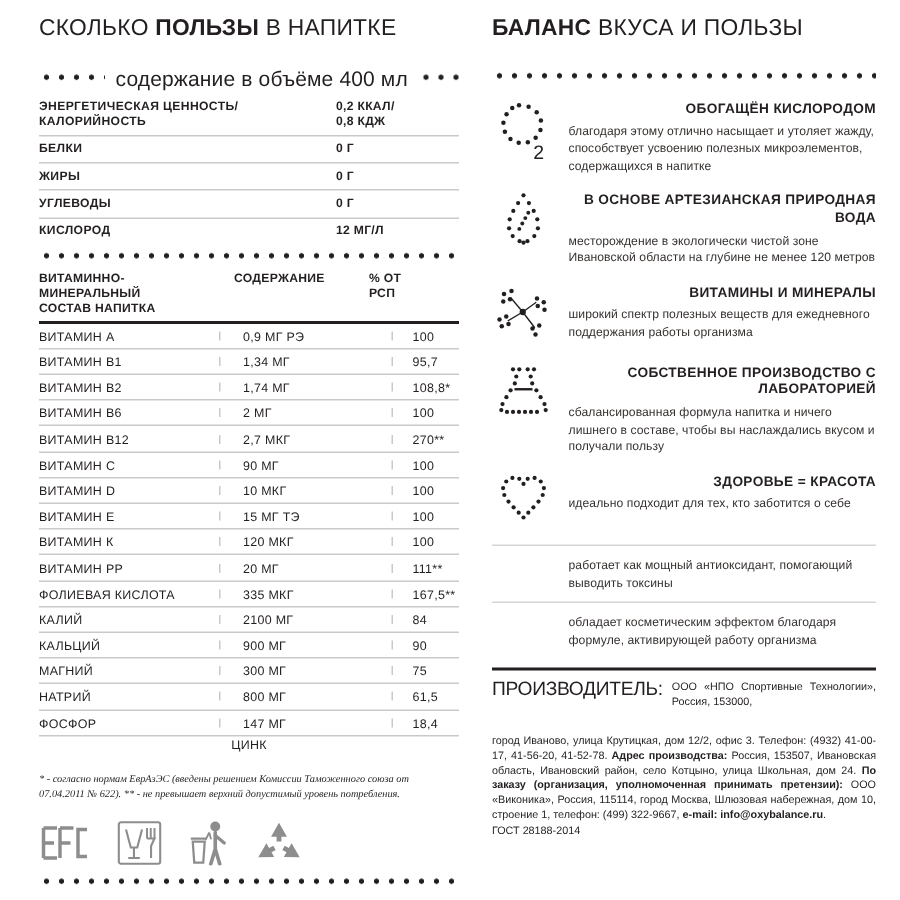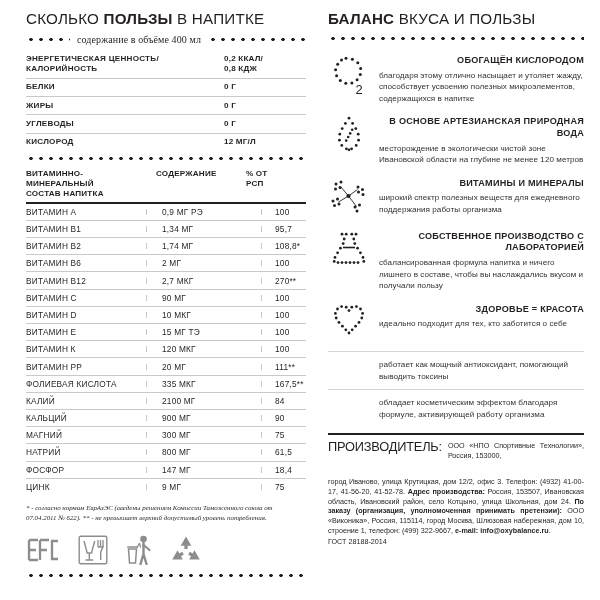--- a/index.html
+++ b/index.html
@@ -12,42 +12,42 @@
   }
   .page { position: relative; width: 600px; height: 600px; display: flex; }
 
   
   .col-left  { width: 320px; padding: 10px 14px 6px 26px; position: relative; }
   .col-right { width: 280px; padding: 10px 16px 6px 8px; position: relative; }
 
   
   .sec-title {
     font-size: 15.2px; letter-spacing: .2px; font-weight: 400;
-    color: #231f20; white-space: nowrap; margin-bottom: 7px;
+    color: #231f20; white-space: nowrap; margin-bottom: 19px;
   }
   .sec-title b { font-weight: 700; }
   .sec-title.right { font-size: 15.2px; }
 
   
   .dotrule {
     height: 9px; margin: 3px 0 6px 0;
     background-image: radial-gradient(circle, #231f20 1.55px, rgba(0,0,0,0) 1.9px);
     background-size: 10px 9px; background-repeat: repeat-x;
     background-position: 0 center;
   }
   .dotrule.with-label { display: flex; align-items: center; height: 11px; margin: 4px 0 5px 0; background: none; }
   .dotrule.with-label .dots {
     flex: 0 0 auto; width: 44px; height: 9px;
     background-image: radial-gradient(circle, #231f20 1.55px, rgba(0,0,0,0) 1.9px);
     background-size: 10px 9px; background-repeat: repeat-x;
   }
   .dotrule.with-label .dots.grow { flex: 1 1 auto; width: auto; }
   .dotrule.with-label .cap {
-    font-size: 10px; font-weight: 400; color: #231f20;
-    padding: 0 7px; white-space: nowrap; letter-spacing: .1px; font-family: Liberation Serif, serif;
+    font-size: 14px; font-weight: 400; color: #231f20;
+    padding: 0 7px; white-space: nowrap; letter-spacing: .1px;
   }
 
   
   .ntable { width: 100%; border-collapse: collapse; }
   .ntable tr { }
   .ntable td {
     padding: 3.5px 0 3.5px 0;
     border-bottom: 1px solid #c9c9c9;
     vertical-align: top;
   }
@@ -62,21 +62,21 @@
     width: 86px; padding-left: 4px;
   }
 
   
   .vhead { display: flex; padding-bottom: 3px; border-bottom: 2.4px solid #231f20; }
   .vhead .h1 { flex: 0 0 130px; font-size: 8.1px; font-weight: 700; line-height: 1.22; text-transform: uppercase; letter-spacing: .2px; }
   .vhead .h2 { flex: 0 0 90px; font-size: 8.1px; font-weight: 700; line-height: 1.22; text-transform: uppercase; letter-spacing: .2px; }
   .vhead .h3 { flex: 1 1 auto; font-size: 8.1px; font-weight: 700; line-height: 1.22; text-transform: uppercase; letter-spacing: .2px; }
 
   .vrow { display: flex; align-items: center; border-bottom: 1px solid #c9c9c9; height: 17.2px; }
-  .vrow:last-child { border-bottom: none; }
+  .vrow:last-child { border-bottom: none; flex-direction: column; }
   .vrow .c1 { flex: 0 0 130px; font-size: 8.3px; letter-spacing: .2px; text-transform: uppercase; }
   .vrow .c2 { flex: 0 0 90px; font-size: 8.3px; letter-spacing: .2px; text-transform: uppercase; position: relative; padding-left: 6px; }
   .vrow .c2::before { content:""; position:absolute; left:-10px; top:2px; bottom:2px; width:1px; background:#c9c9c9; }
   .vrow .c3 { flex: 1 1 auto; font-size: 8.3px; letter-spacing: .2px; position: relative; padding-left: 6px; margin-left: 23px; }
   .vrow .c3::before { content:""; position:absolute; left:-8px; top:2px; bottom:2px; width:1px; background:#c9c9c9; }
 
   
   .footnote {
     font-family: "Liberation Serif", serif;
     font-style: italic;

